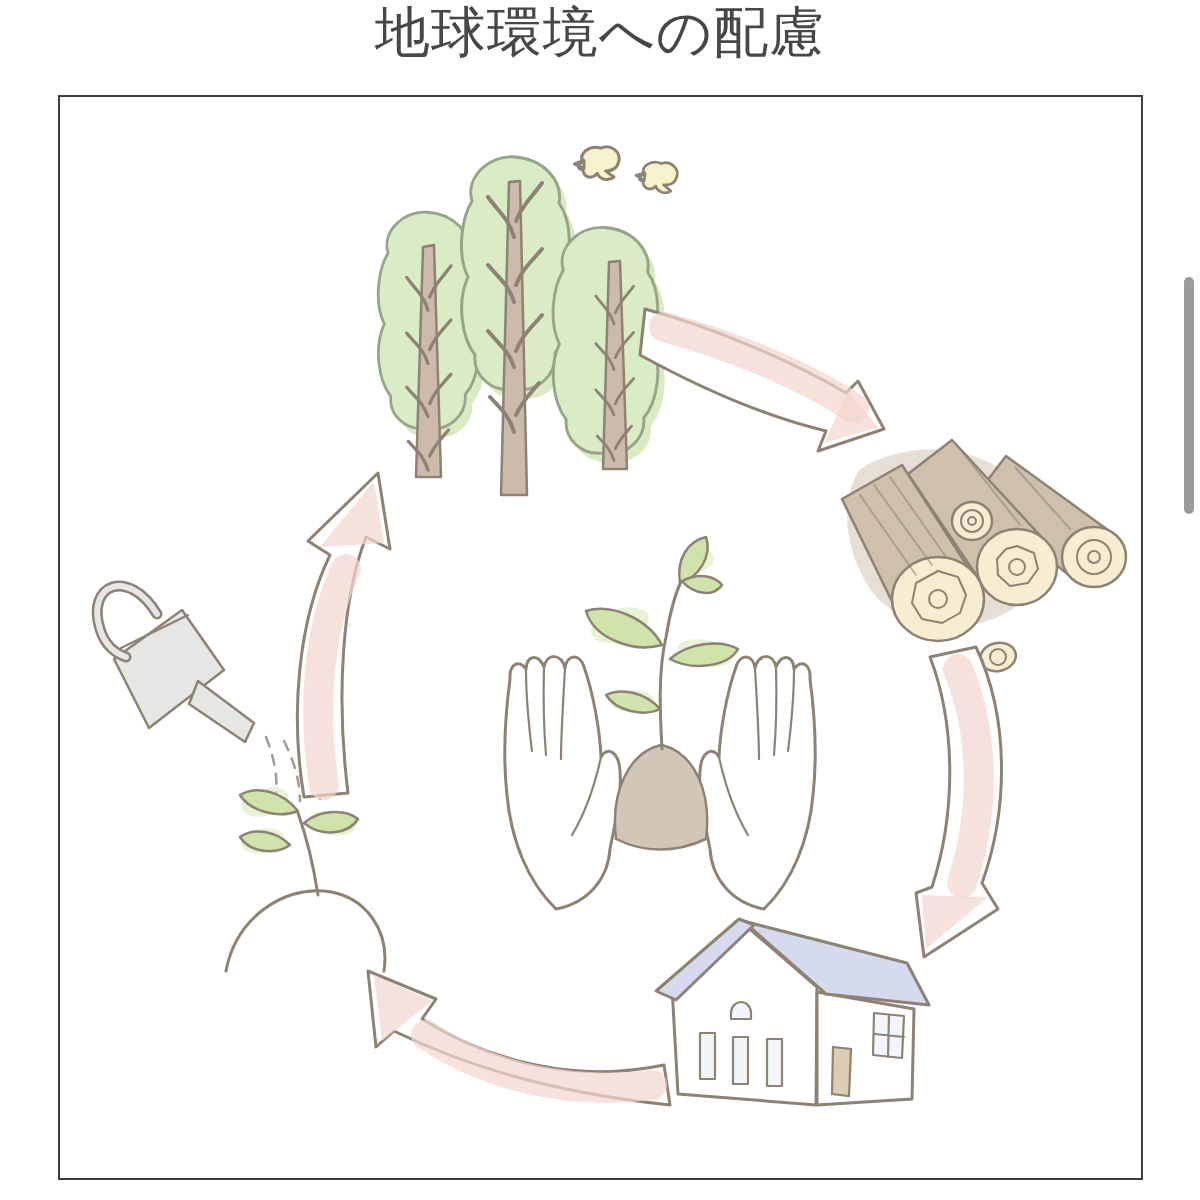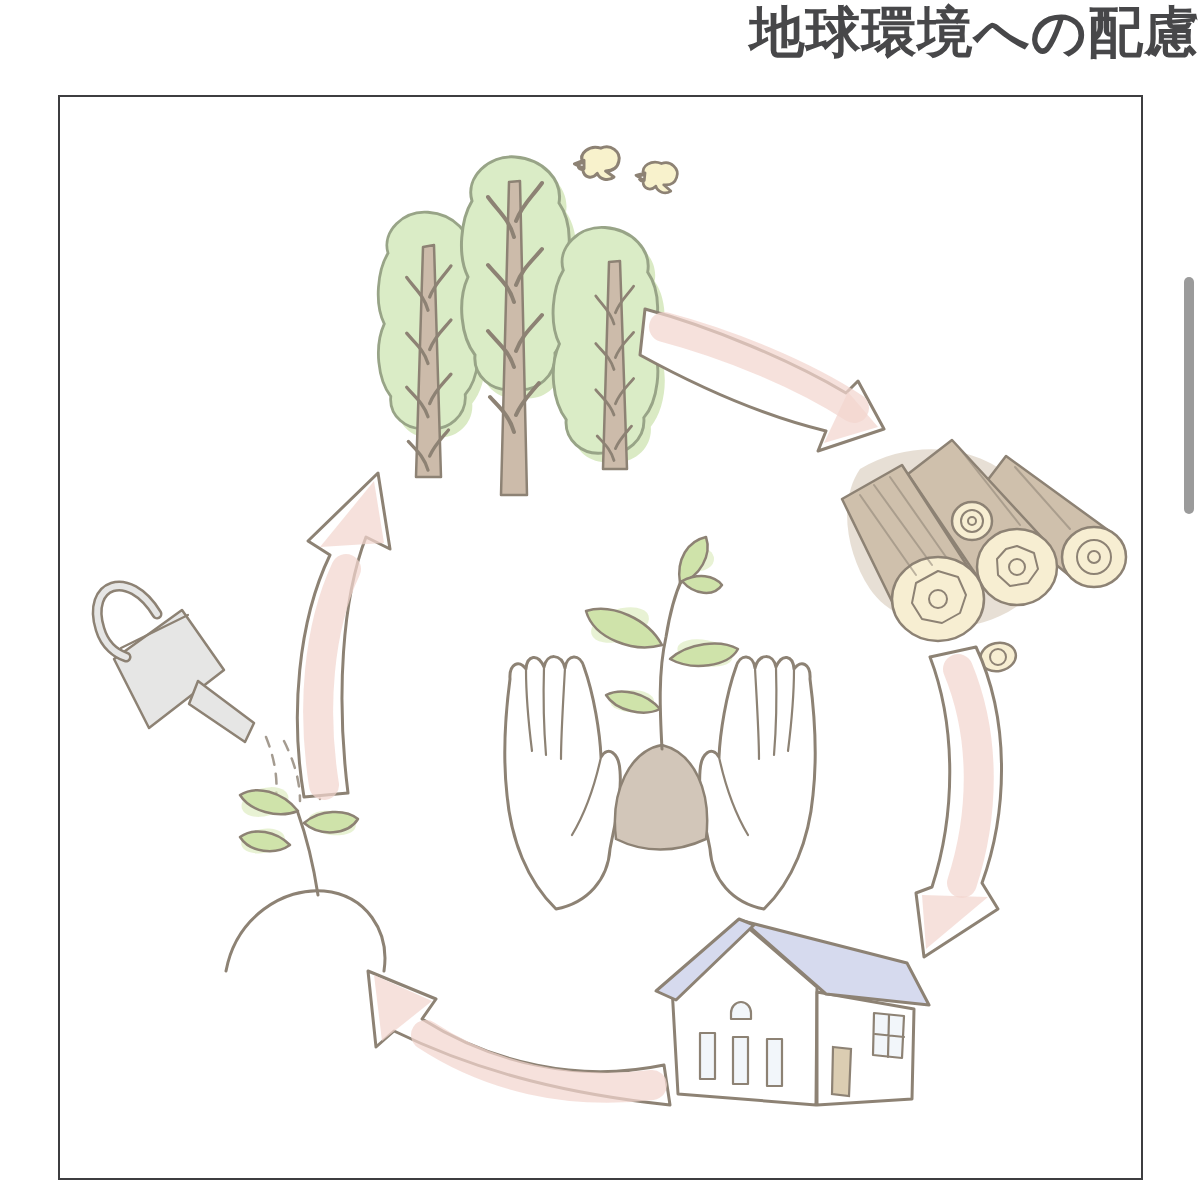--- a/index.html
+++ b/index.html
@@ -6,22 +6,22 @@
     --title_text:#474749; --frame_border:#3e3e40; --ink:#8d8274;
     --foliage:#daecc6; --foliage_shadow:#cde3b0; --foliage_stroke:#98a487;
     --trunk:#ccbbaa; --pink:#f2d6cf; --bird:#f8f2cc;
     --log_bark:#cfc0ac; --log_end:#f7eed2; --roof:#d6daee; --door:#dbcdb2;
     --can_body:#e6e6e5; --leaf:#cfe3aa; --leaf_wash:#dcebbd; --soil:#d2c6b9;
     --scrollbar:#9b9b9b; --bg:#ffffff;
   }
   html,body{margin:0;padding:0}
   body{width:1200px;height:1200px;background:var(--bg);position:relative;
        font-family:"Liberation Sans","DejaVu Sans",sans-serif;overflow:hidden}
-  .title{position:absolute;top:0;left:0;width:1200px;text-align:right;
-         font-size:55px;line-height:64px;font-weight:bold;color:var(--title_text);
+  .title{position:absolute;top:0;left:0;width:1200px;text-align:center;
+         font-size:55px;line-height:64px;font-weight:normal;color:var(--title_text);
          letter-spacing:1px;margin:0}
   .frame{position:absolute;left:58px;top:95px;width:1081px;height:1081px;
          border:2px solid var(--frame_border);background:#fff}
   .frame svg{width:100%;height:100%;display:block}
   .scrollbar-thumb{position:absolute;left:1184px;top:277px;width:10px;height:237px;
          border-radius:6px;background:var(--scrollbar)}
   
   .ink{stroke:var(--ink);stroke-width:3;fill:none;stroke-linecap:round;stroke-linejoin:round}
   .crown{fill:var(--foliage);stroke:var(--foliage_stroke);stroke-width:3}
   .crown-shadow{fill:var(--foliage_shadow);opacity:.75;stroke:none}

